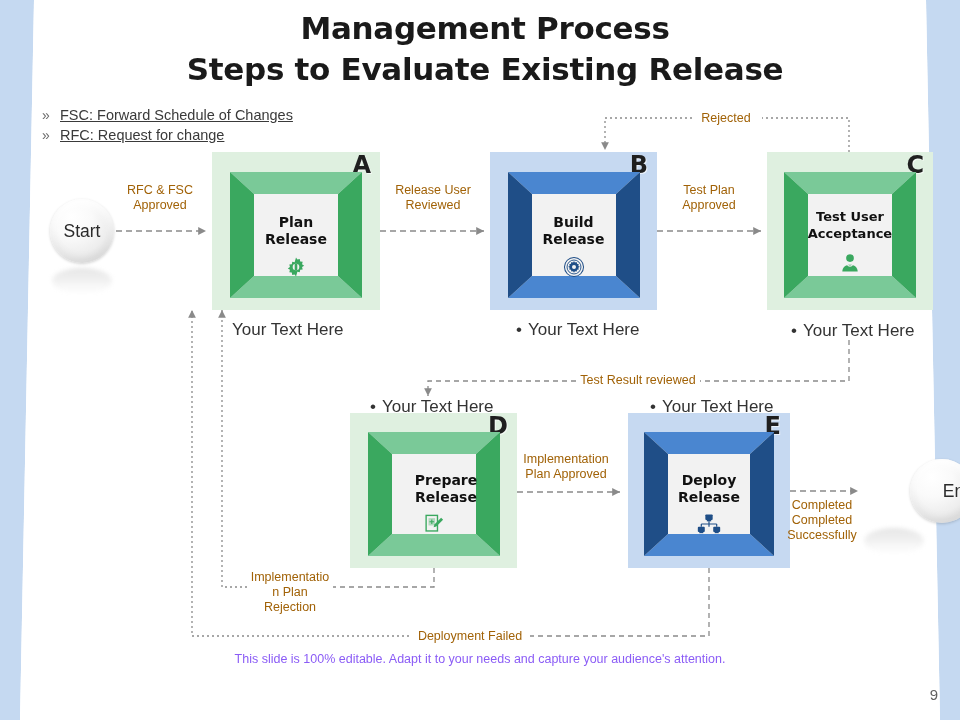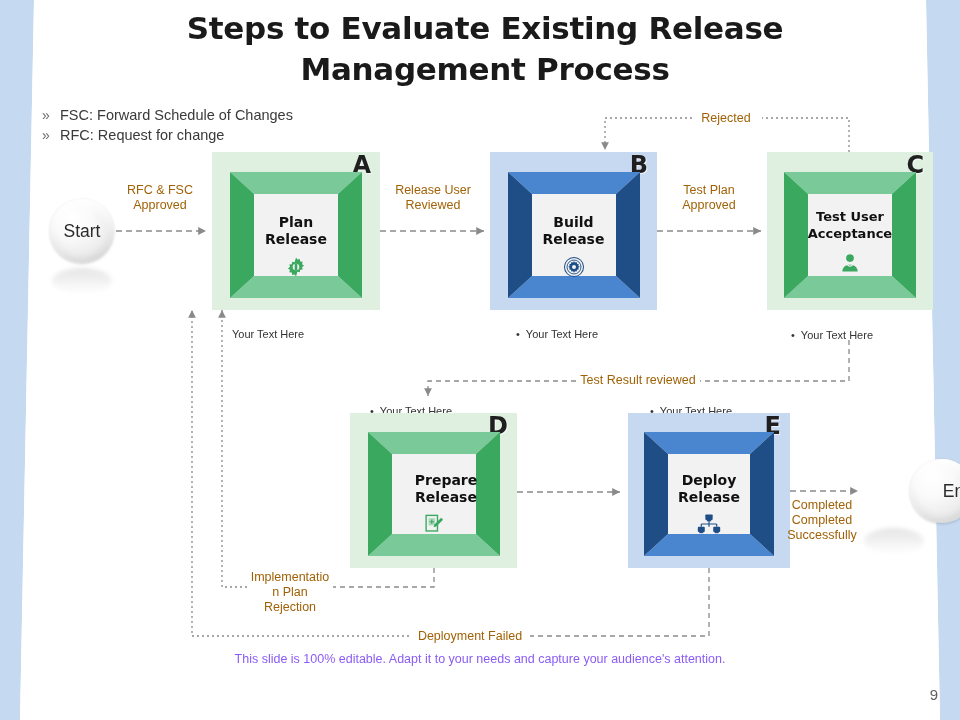--- a/index.html
+++ b/index.html
@@ -23,21 +23,21 @@
     font-size:31px;line-height:1.32;
     font-weight:bold;color:#1a1a1a;
     letter-spacing:-0.3px;
     font-family:"DejaVu Sans", sans-serif;
   }
 
   
   .legend{position:absolute;left:42px;top:105px;}
   .legend-row{display:flex;align-items:baseline;font-size:14.5px;color:#3a3a3a;line-height:20px;}
   .legend-mark{width:18px;color:#6b6b6b;font-size:14px;}
-  .legend-text{white-space:nowrap;}
+  .legend-text{white-space:nowrap;text-decoration:underline;}
 
   
   .sphere{
     position:absolute;width:64px;height:64px;border-radius:50%;
     background:radial-gradient(circle at 34% 28%, #ffffff 0%, #fafafa 32%, #ededed 62%, #d9d9d9 88%, #cfcfcf 100%);
     box-shadow:0 1px 3px rgba(0,0,0,.18), inset 0 -5px 9px rgba(0,0,0,.055), inset 0 5px 8px rgba(255,255,255,.95);
     display:flex;align-items:center;justify-content:center;
     font-size:17.5px;color:#2b2b2b;
   }
   .sphere-reflect{
@@ -62,21 +62,21 @@
   .frame svg{display:block;}
   .inner-label{
     position:absolute;left:0;right:0;
     text-align:center;font-weight:bold;color:#111;
     font-size:14px;line-height:17px;
     font-family:"DejaVu Sans", sans-serif;
   }
   .inner-icon{position:absolute;left:0;right:0;display:flex;justify-content:center;}
 
   
-  .cap{position:absolute;font-size:11px;color:#333;white-space:nowrap;margin-top:8px;}
+  .cap{position:absolute;font-size:17px;color:#333;white-space:nowrap;}
   .cap .dot{color:#333;margin-right:6px;}
 
   
   .clabel{position:absolute;font-size:12.5px;color:#a16207;line-height:15px;text-align:center;white-space:nowrap;}
 
   
   #wires{position:absolute;left:0;top:0;width:960px;height:720px;pointer-events:none;}
 
   
   .footer{
@@ -100,22 +100,22 @@
     </svg>
   </div>
   <div class="band" style="right:0;">
     <svg width="46" height="720" viewBox="0 0 46 720">
       <polygon points="12,0 46,0 46,720 26,720" fill="#c5d9f1"></polygon>
       <polygon points="2,0 12,0 26,720 16,720" fill="#ffffff"></polygon>
     </svg>
   </div>
 
   <div class="title">
+    <div>Management Process</div>
     <div>Steps to Evaluate Existing Release</div>
-    <div>Management Process</div>
   </div>
 
   <div class="legend">
     <div class="legend-row">
       <span class="legend-mark">»</span>
       <span class="legend-text">FSC: Forward Schedule of Changes</span>
     </div>
     <div class="legend-row">
       <span class="legend-mark">»</span>
       <span class="legend-text">RFC: Request for change</span>
@@ -331,20 +331,24 @@
   </div>
 
   <div class="clabel" style="left:694px;top:111px;width:64px;">
     <div>Rejected</div>
   </div>
 
   <div class="clabel" style="left:576px;top:373px;width:124px;">
     <div>Test Result reviewed</div>
   </div>
 
+  <div class="clabel" style="left:512px;top:452px;width:108px;">
+    <div>Implementation</div>
+    <div>Plan Approved</div>
+  </div>
 
   <div class="clabel" style="left:779px;top:498px;width:86px;">
     <div>Completed</div>
     <div>Completed</div>
     <div>Successfully</div>
   </div>
 
   <div class="clabel" style="left:246px;top:570px;width:88px;">
     <div>Implementatio</div>
     <div>n Plan</div>

